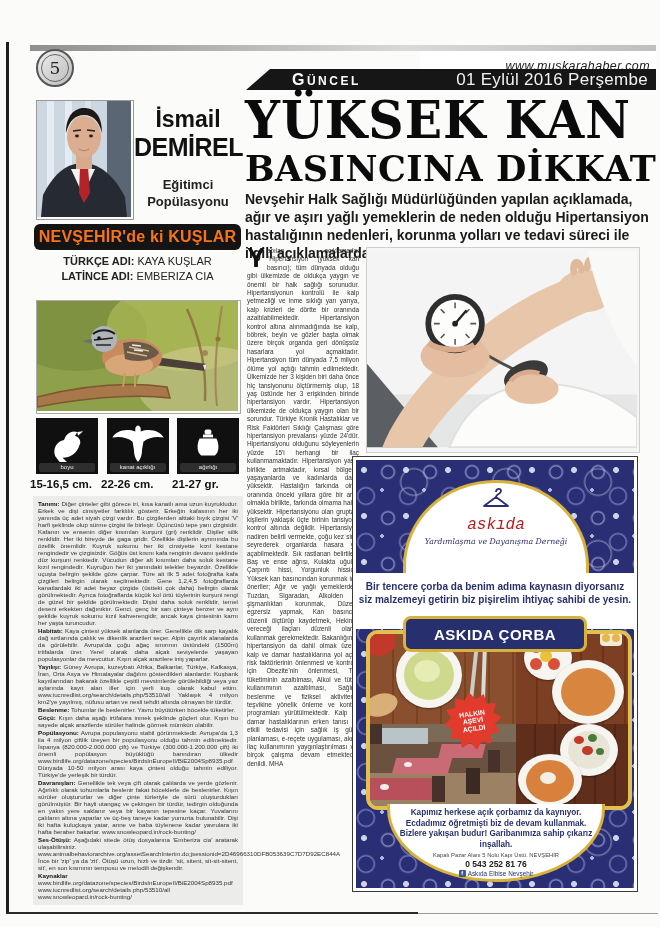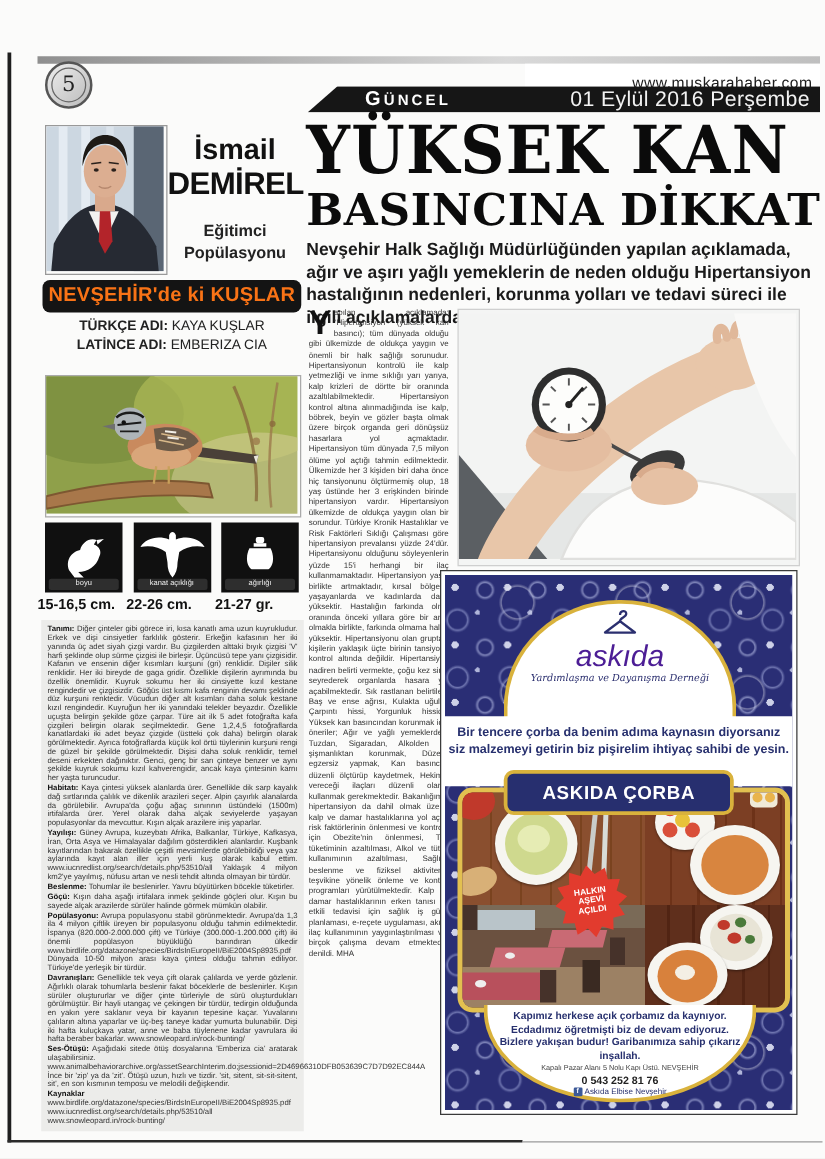--- a/index.html
+++ b/index.html
@@ -7,21 +7,21 @@
         font-family:"Liberation Sans",sans-serif;color:#222;}
   
   .scan-edge-left{position:absolute;left:6px;top:42px;width:3px;height:872px;background:#1e1e1e;}
   .scan-edge-bottom{position:absolute;left:6px;top:912px;width:412px;height:2px;background:#2a2a2a;}
   .scan-edge-bottom2{position:absolute;left:418px;top:913px;width:240px;height:1px;background:#9a9a9a;}
 
   
   .top-strip{position:absolute;left:30px;top:45px;width:626px;height:6px;
              background:linear-gradient(90deg,#8f8f8f,#d9d9d9 60%,#bfbfbf);}
   .site-box{position:absolute;left:420px;top:51px;width:236px;height:30px;background:#fff;
-            display:flex;align-items:center;justify-content:flex-end;padding-right:6px;box-sizing:border-box;}
+            display:flex;align-items:center;justify-content:flex-end;padding-right:6px;box-sizing:border-box;font-style:italic;}
   .site-box span{font-size:12.5px;color:#1c1c1c;letter-spacing:.4px;}
   .section-bar{position:absolute;left:246px;top:69px;width:410px;height:21px;background:#161616;
                clip-path:polygon(24px 0,100% 0,100% 100%,0 100%);
                display:flex;align-items:center;}
   .section-label{display:block;color:#fff;font-weight:bold;font-size:12px;letter-spacing:2.5px;margin-left:46px;}
   .section-label::first-letter{font-size:16px;}
   .date-label{position:absolute;right:8px;top:0;height:19px;line-height:21px;color:#f2f2f2;font-size:17px;letter-spacing:.3px;}
   .pageno{position:absolute;left:36px;top:49px;width:34px;height:34px;border:2px solid #555;border-radius:50%;
           background:linear-gradient(135deg,#eee,#bbb);display:flex;align-items:center;justify-content:center;}
   .pageno-inner{width:26px;height:26px;border:1px solid #666;border-radius:50%;display:flex;align-items:center;justify-content:center;
@@ -74,21 +74,21 @@
   .paisley{position:absolute;inset:0;background-color:#2a2e75;
     background-image:
       radial-gradient(circle 3px at 8px 10px, rgba(235,238,252,.85) 95%, transparent),
       radial-gradient(circle 2px at 26px 30px, rgba(210,215,242,.8) 95%, transparent),
       radial-gradient(circle 9px at 32px 12px, transparent 5px, rgba(190,197,236,.6) 6px, transparent 8px),
       radial-gradient(circle 11px at 10px 36px, transparent 7px, rgba(170,178,226,.55) 8px, transparent 10px),
       radial-gradient(circle 17px at 58px 22px, transparent 12px, rgba(255,255,255,.35) 13px, transparent 15px);
     background-size:42px 46px,42px 46px,42px 46px,42px 46px,92px 72px;}
   .ad-dome{position:absolute;left:47px;top:20px;width:186px;height:96px;background:#fff;border:3px solid #d9b23c;
            border-bottom:none;border-radius:92px 92px 0 0 / 86px 86px 0 0;box-sizing:border-box;text-align:center;}
-  .ad-brand{font-family:Liberation Sans, sans-serif;font-style:italic;font-size:24px;color:#4c1d95;margin-top:24px;line-height:22px;}
+  .ad-brand{font-family:Liberation Mono, monospace;font-style:italic;font-size:16px;color:#b91c1c;margin-top:24px;line-height:22px;}
   .ad-brand-sub{font-family:"DejaVu Serif",serif;font-style:italic;font-size:7.8px;color:#2b2f6f;margin-top:1px;}
   .ad-white-band{position:absolute;left:0;top:113px;width:100%;height:56px;background:#fff;text-align:center;}
   .ad-slogan{font-size:10px;font-weight:bold;color:#27306e;line-height:13px;}
   .ad-badge{position:absolute;left:50%;top:156px;transform:translateX(-50%);width:178px;height:30px;background:#272f6f;
             border:3px solid #d9b23c;border-radius:8px;color:#fff;font-weight:bold;font-size:15px;letter-spacing:.5px;
             display:flex;align-items:center;justify-content:center;z-index:5;}
   .collage{position:absolute;left:10px;top:170px;width:258px;height:172px;border:4px solid #e2c050;border-radius:12px;overflow:hidden;background:#6b4a30;z-index:2;}
   .q{position:absolute;}
   .q1{left:0;top:0;width:146px;height:90px;background:repeating-linear-gradient(90deg,#8a4f2f 0 22px,#7a431f 22px 24px);}
   .q2{left:146px;top:0;width:112px;height:90px;background:repeating-linear-gradient(90deg,#7c3f24 0 20px,#6d3218 20px 22px);}
@@ -337,21 +337,21 @@
       </div>
 
       <div class="starburst">
         <span>HALKIN</span>
         <span>AŞEVİ</span>
         <span>AÇILDI</span>
       </div>
 
       <div class="ad-bottom-dome">
         <div class="ad-footer-line">Kapımız herkese açık çorbamız da kaynıyor.</div>
-        <div class="ad-footer-line">Ecdadımız öğretmişti biz de devam ediyoruz.</div>
+        <div class="ad-footer-line">Ecdadımız öğretmişti biz de devam kullanmak.</div>
         <div class="ad-footer-line">Bizlere yakışan budur! Garibanımıza sahip çıkarız inşallah.</div>
         <div class="ad-address">Kapalı Pazar Alanı 5 Nolu Kapı Üstü. NEVŞEHİR</div>
         <div class="ad-phone">0 543 252 81 76</div>
         <div class="ad-fb">
           <span class="fb-ic">f</span>
           <span>Askıda Elbise Nevşehir</span>
         </div>
       </div>
     </div>
   </div>

